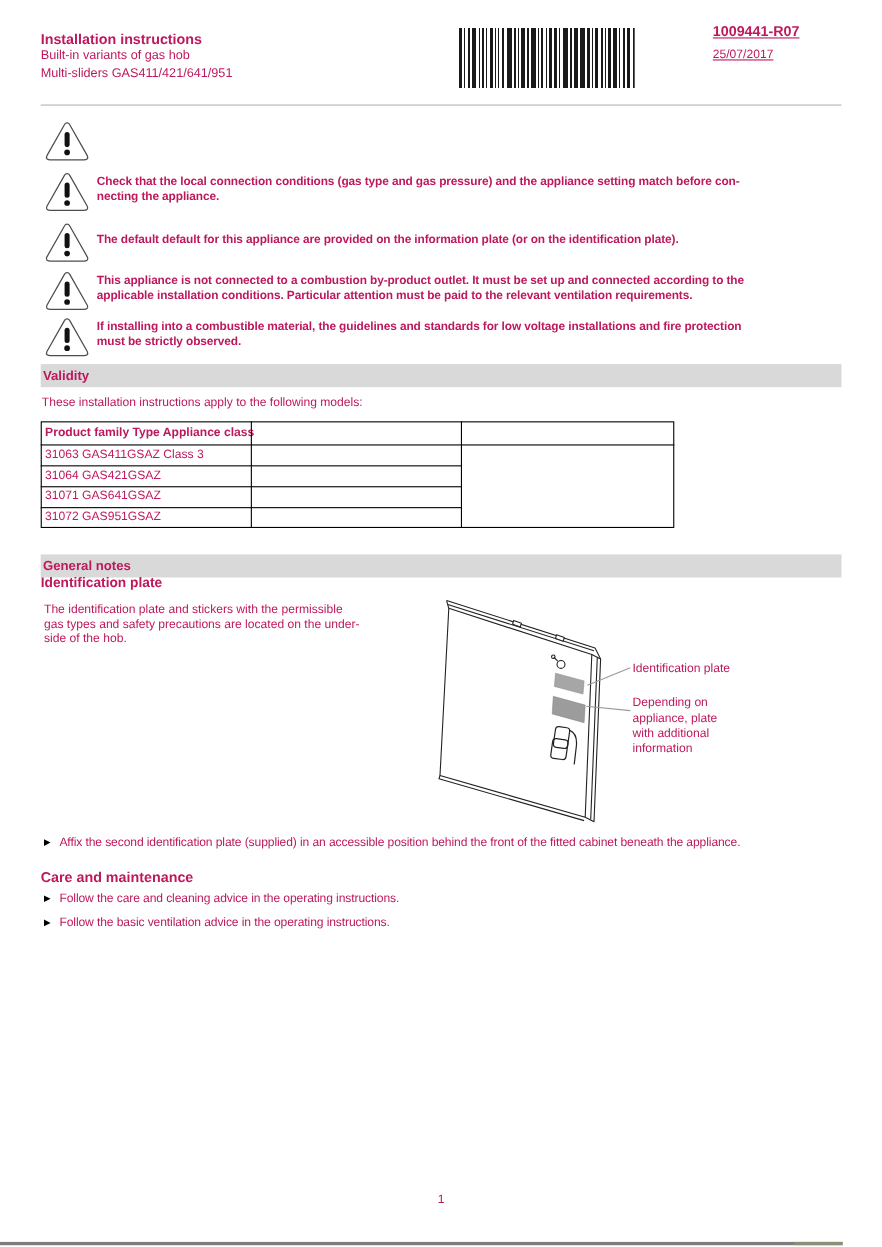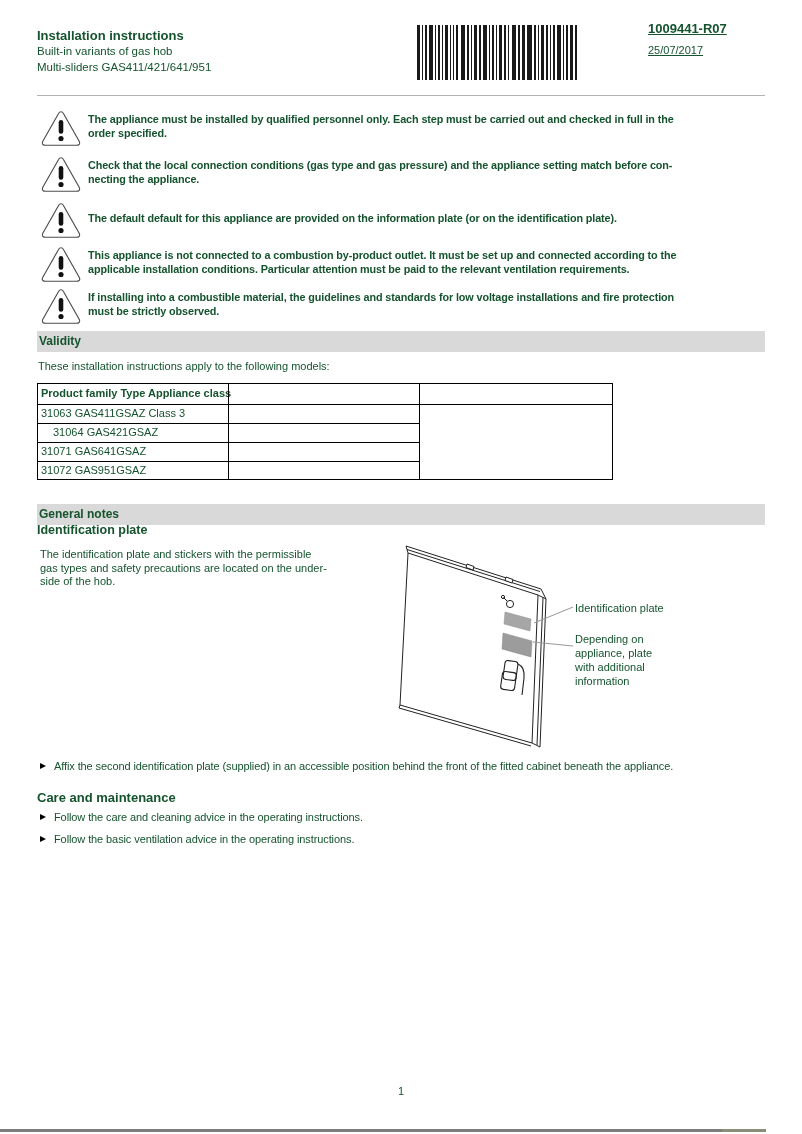--- a/index.html
+++ b/index.html
@@ -1,19 +1,19 @@
 <!DOCTYPE html>
 <html><head>
 <meta charset="utf-8">
 <style>
   * { margin:0; padding:0; box-sizing:border-box; }
   html,body { background:#ffffff; }
   .page {
     position:relative; width:792px; height:1134px; background:#ffffff;
-    font-family:"Liberation Sans", sans-serif; color:#14532d; overflow:hidden;
+    font-family:"Liberation Sans", sans-serif; color:#be185d; overflow:hidden;
   }
   .abs { position:absolute; }
   .nowrap { white-space:nowrap; letter-spacing:-0.1px; }
 
   
   .doc-title { font-size:13px; font-weight:bold; }
   .doc-sub   { font-size:11.5px; line-height:16px; }
   .doc-num   { font-size:13px; font-weight:bold; }
   .doc-date  { font-size:11px; }
   .header-rule { left:37px; top:95px; width:728px; height:1px; background:#b3b3b3; }
@@ -115,21 +115,20 @@
 
   <div class="abs header-rule"></div>
 
   <div class="abs" style="left:40px; top:109px;">
     <svg class="warn-icon" viewBox="0 0 44 40">
       <path d="M22 2.5 Q23.6 2.5 24.4 4 L41.2 33.6 Q42.2 35.6 41 36.8 Q40.1 37.6 38 37.6 L6 37.6 Q3.9 37.6 3 36.8 Q1.8 35.6 2.8 33.6 L19.6 4 Q20.4 2.5 22 2.5 Z" fill="none" stroke="#4d4d4d" stroke-width="1.2"></path>
       <rect x="19.6" y="11" width="4.8" height="14.5" rx="2.4" fill="#111"></rect>
       <circle cx="22" cy="30.5" r="2.7" fill="#111"></circle>
     </svg>
   </div>
-  <div class="abs warn-text nowrap" style="left:88px; top:113px;">The appliance must be installed by qualified personnel only. Each step must be carried out and checked in full in the<br>order specified.</div>
 
   <div class="abs" style="left:40px; top:155px;">
     <svg class="warn-icon" viewBox="0 0 44 40">
       <path d="M22 2.5 Q23.6 2.5 24.4 4 L41.2 33.6 Q42.2 35.6 41 36.8 Q40.1 37.6 38 37.6 L6 37.6 Q3.9 37.6 3 36.8 Q1.8 35.6 2.8 33.6 L19.6 4 Q20.4 2.5 22 2.5 Z" fill="none" stroke="#4d4d4d" stroke-width="1.2"></path>
       <rect x="19.6" y="11" width="4.8" height="14.5" rx="2.4" fill="#111"></rect>
       <circle cx="22" cy="30.5" r="2.7" fill="#111"></circle>
     </svg>
   </div>
   <div class="abs warn-text nowrap" style="left:88px; top:159px;">Check that the local connection conditions (gas type and gas pressure) and the appliance setting match before con-<br>necting the appliance.</div>
 
@@ -160,21 +159,21 @@
   </div>
   <div class="abs warn-text nowrap" style="left:88px; top:291px;">If installing into a combustible material, the guidelines and standards for low voltage installations and fire protection<br>must be strictly observed.</div>
 
   <div class="abs body-text" style="left:38px; top:360px;">These installation instructions apply to the following models:</div>
 
   <div class="abs section-bar" style="top:331px;">Validity</div>
 
   <div class="abs tbl">
     <div class="txt" style="left:4px; top:4px; font-weight:bold;">Product family Type Appliance class</div>
     <div class="txt" style="left:4px; top:24px;">31063 GAS411GSAZ Class 3</div>
-    <div class="txt" style="left:16px; top:43px;text-align:right;">31064 GAS421GSAZ</div>
+    <div class="txt" style="left:4px; top:43px;text-align:right;">31064 GAS421GSAZ</div>
     <div class="txt" style="left:4px; top:62px;">31071 GAS641GSAZ</div>
     <div class="txt" style="left:4px; top:81px;">31072 GAS951GSAZ</div>
 
     <div class="line" style="left:191px; top:0; width:1px; height:97px;"></div>
     <div class="line" style="left:382px; top:0; width:1px; height:97px;"></div>
     <div class="line" style="left:0; top:21px; width:576px; height:1px;"></div>
     <div class="line" style="left:0; top:40px; width:383px; height:1px;"></div>
     <div class="line" style="left:0; top:59px; width:383px; height:1px;"></div>
     <div class="line" style="left:0; top:78px; width:383px; height:1px;"></div>
     <div class="tbl-border"></div>

